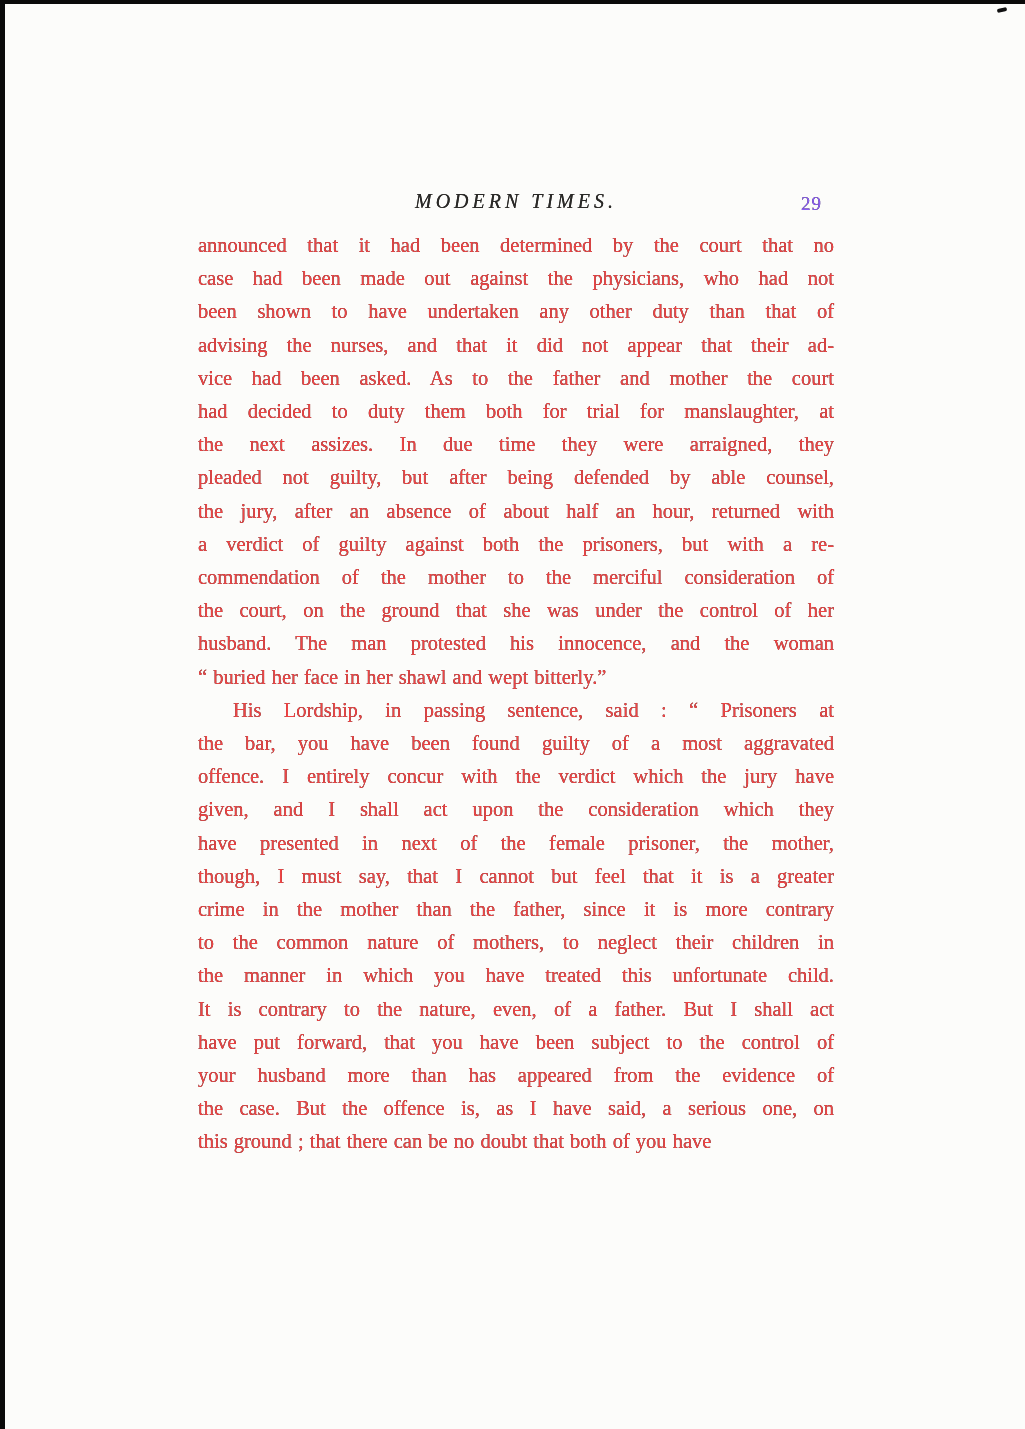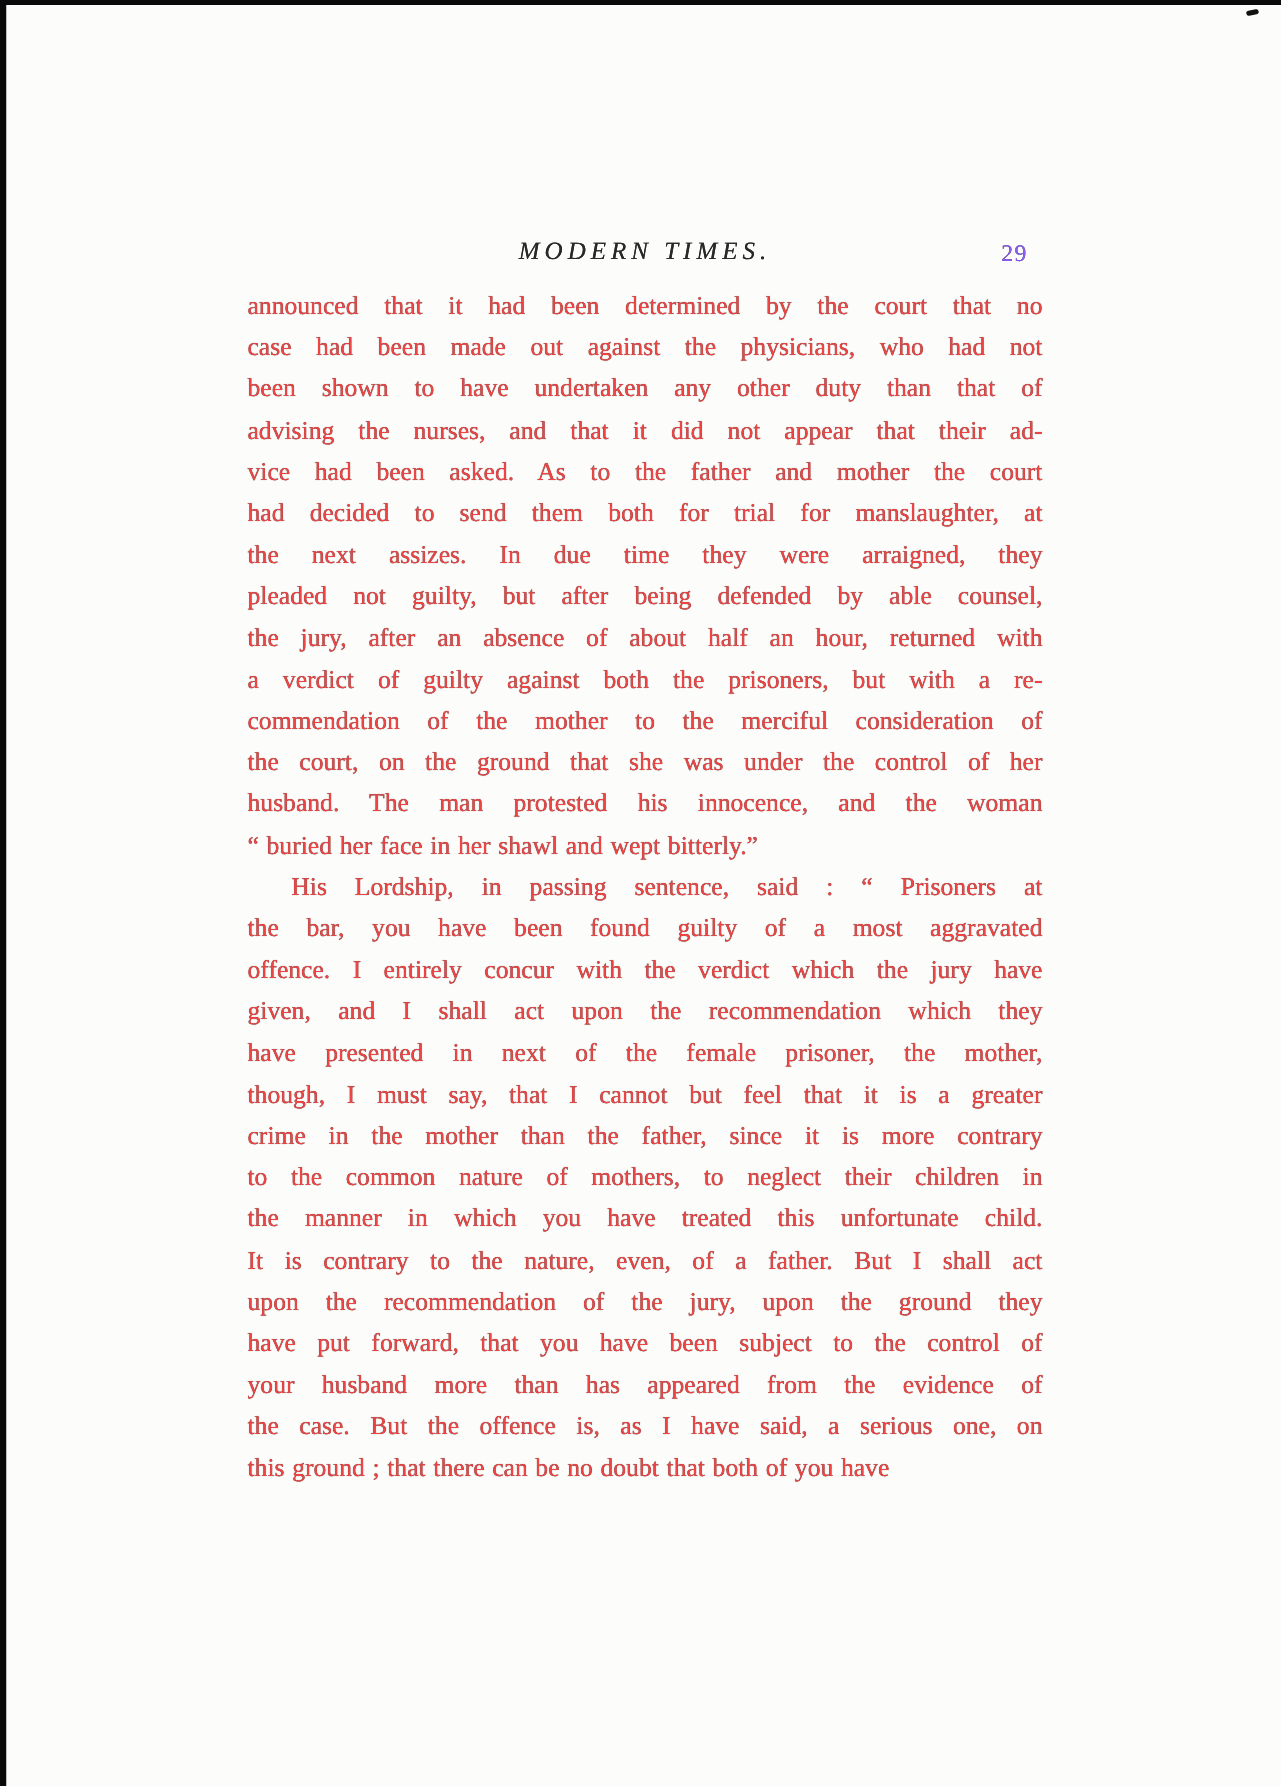--- a/index.html
+++ b/index.html
@@ -97,38 +97,37 @@
     <div class="header-title">MODERN TIMES.</div>
     <div class="page-number">29</div>
   </div>
 
   <div class="body-text">
       <div class="line">announced that it had been determined by the court that no</div>
       <div class="line">case had been made out against the physicians, who had not</div>
       <div class="line">been shown to have undertaken any other duty than that of</div>
       <div class="line">advising the nurses, and that it did not appear that their ad-</div>
       <div class="line">vice had been asked.  As to the father and mother the court</div>
-      <div class="line">had decided to send them both for trial for manslaughter, at</div>
+      <div class="line">had decided to duty them both for trial for manslaughter, at</div>
       <div class="line">the next assizes.  In due time they were arraigned, they</div>
       <div class="line">pleaded not guilty, but after being defended by able counsel,</div>
       <div class="line">the jury, after an absence of about half an hour, returned with</div>
       <div class="line">a verdict of guilty against both the prisoners, but with a re-</div>
       <div class="line">commendation of the mother to the merciful consideration of</div>
       <div class="line">the court, on the ground that she was under the control of her</div>
       <div class="line">husband.  The man protested his innocence, and the woman</div>
       <div class="line last">“ buried her face in her shawl and wept bitterly.”</div>
       <div class="line indent">His Lordship, in passing sentence, said :  “ Prisoners at</div>
       <div class="line">the bar, you have been found guilty of a most aggravated</div>
       <div class="line">offence. I entirely concur with the verdict which the jury have</div>
-      <div class="line">given, and I shall act upon the recommendation which they</div>
+      <div class="line">given, and I shall act upon the consideration which they</div>
       <div class="line">have presented in next of the female prisoner, the mother,</div>
       <div class="line">though, I must say, that I cannot but feel that it is a greater</div>
       <div class="line">crime in the mother than the father, since it is more contrary</div>
       <div class="line">to the common nature of mothers, to neglect their children in</div>
       <div class="line">the manner in which you have treated this unfortunate child.</div>
       <div class="line">It is contrary to the nature, even, of a father.  But I shall act</div>
-      <div class="line">upon the recommendation of the jury, upon the ground they</div>
       <div class="line">have put forward, that you have been subject to the control of</div>
       <div class="line">your husband more than has appeared from the evidence of</div>
       <div class="line">the case.  But the offence is, as I have said, a serious one, on</div>
       <div class="line last">this ground ; that there can be no doubt that both of you have</div>
     </div>
 </div>
 
 </body></html>

